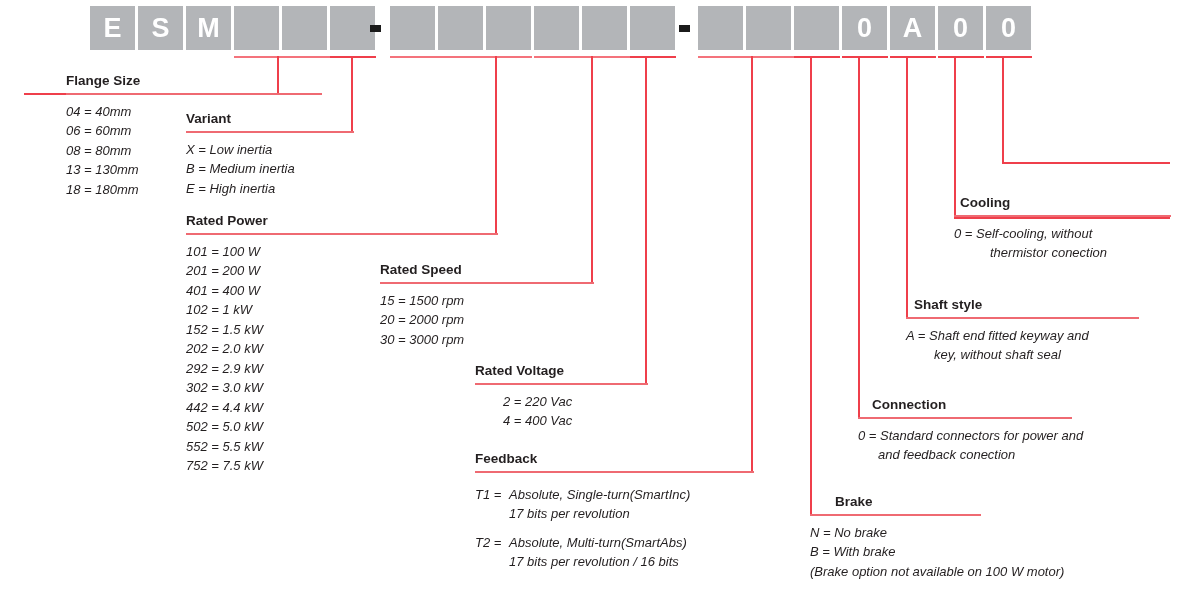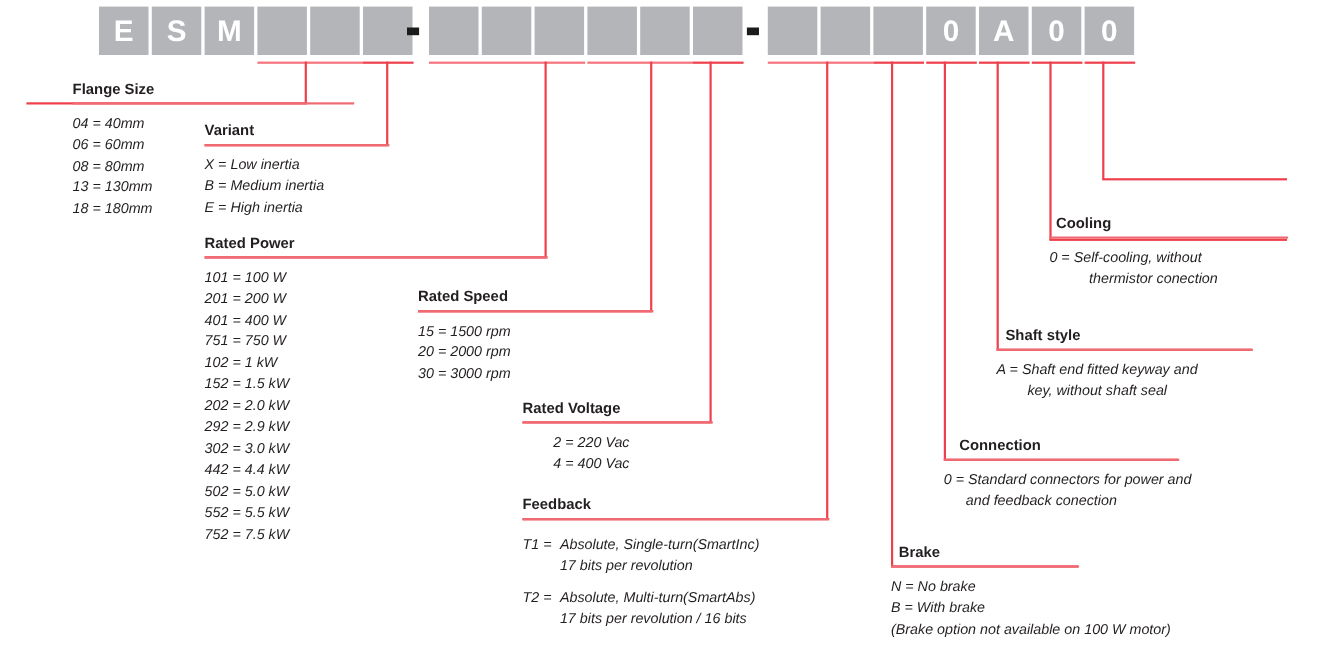--- a/index.html
+++ b/index.html
@@ -152,21 +152,20 @@
     </div>
   </div>
 
   <div class="section" style="left:186px;top:214px;width:312px;">
     <div class="sec-title">Rated Power</div>
     <div class="sec-rule"></div>
     <div class="sec-body">
       <div class="row">101 = 100 W</div>
       <div class="row">201 = 200 W</div>
       <div class="row">401 = 400 W</div>
-      <div class="row">751 = 750 W</div>
       <div class="row">102 = 1 kW</div>
       <div class="row">152 = 1.5 kW</div>
       <div class="row">202 = 2.0 kW</div>
       <div class="row">292 = 2.9 kW</div>
       <div class="row">302 = 3.0 kW</div>
       <div class="row">442 = 4.4 kW</div>
       <div class="row">502 = 5.0 kW</div>
       <div class="row">552 = 5.5 kW</div>
       <div class="row">752 = 7.5 kW</div>
     </div>
@@ -206,21 +205,21 @@
         <div class="fb-key">T2 =</div>
         <div class="fb-val">
           <div>Absolute, Multi-turn(SmartAbs)</div>
           <div>17 bits per revolution / 16 bits</div>
         </div>
       </div>
     </div>
   </div>
 
   <div class="section" style="left:810px;top:495px;width:171px;">
-    <div class="sec-title" style="padding-left:7px">Brake</div>
+    <div class="sec-title" style="padding-left:25px">Brake</div>
     <div class="sec-rule"></div>
     <div class="sec-body">
       <div class="row">N = No brake</div>
       <div class="row">B = With brake</div>
       <div class="row">(Brake option not available on 100 W motor)</div>
     </div>
   </div>
 
   <div class="section" style="left:858px;top:398px;width:214px;">
     <div class="sec-title" style="padding-left:14px">Connection</div>

